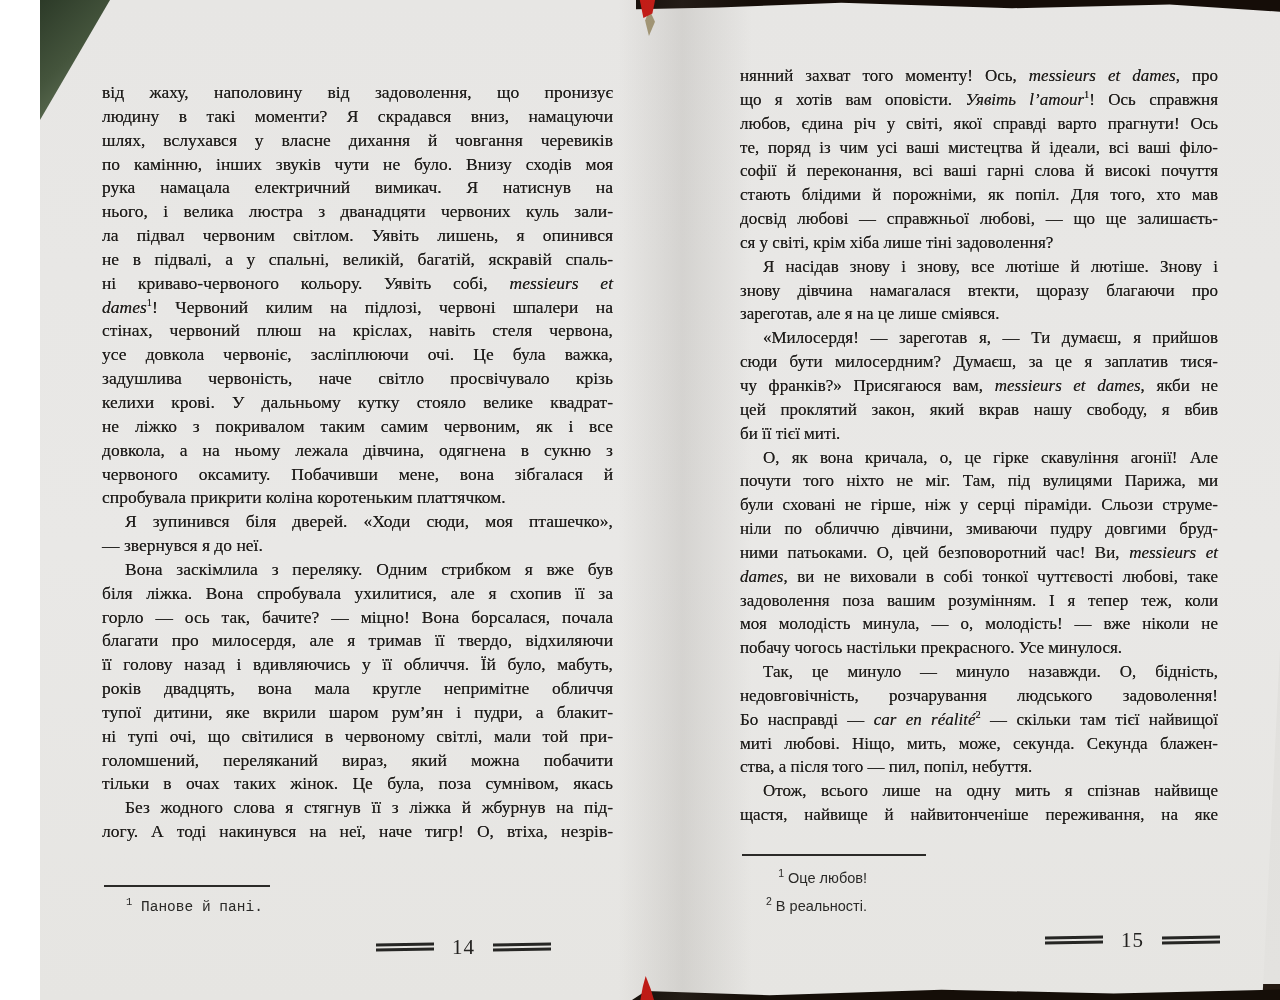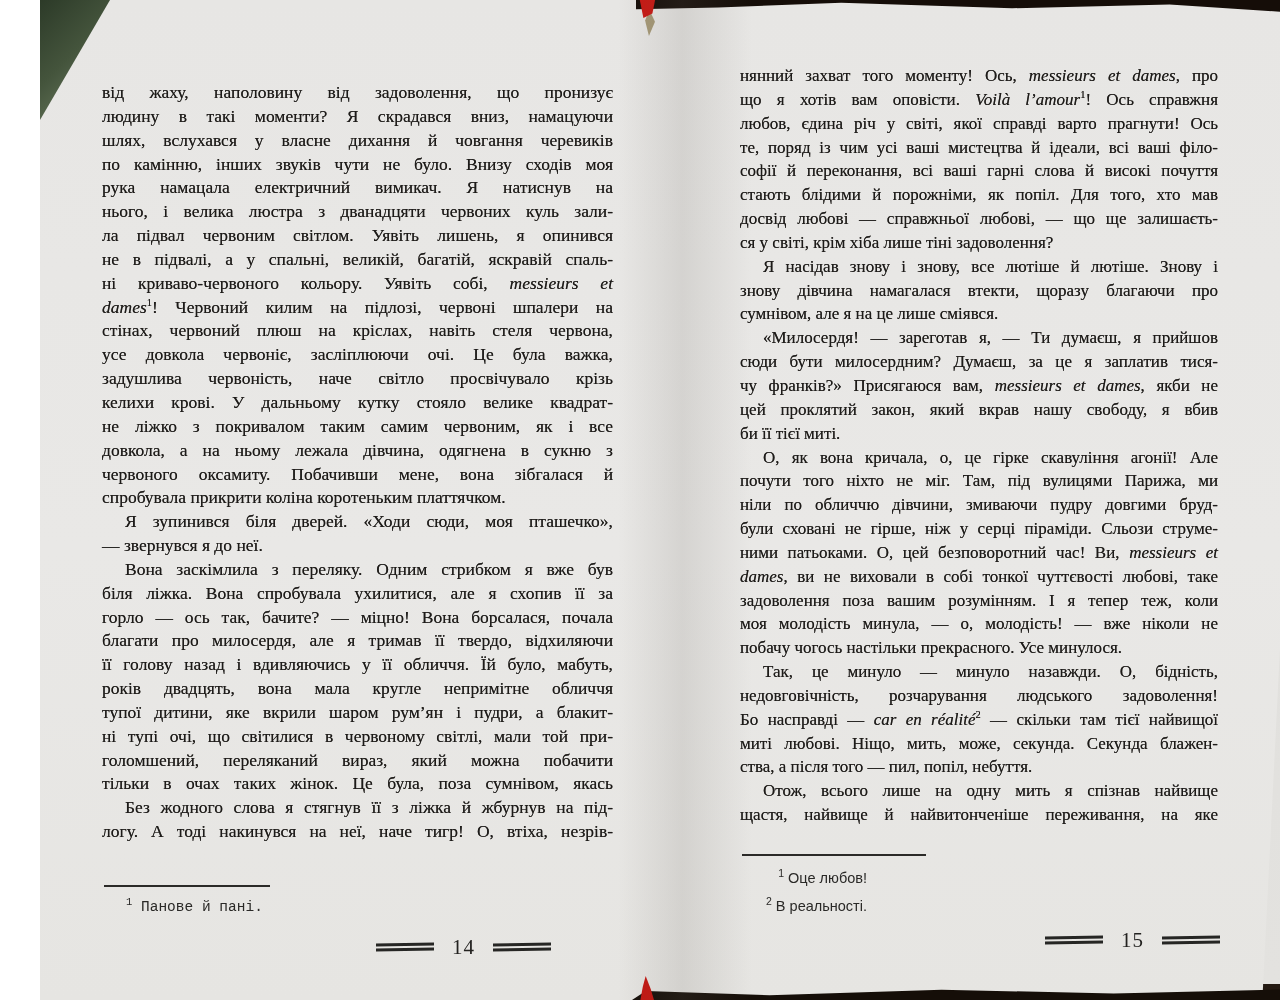--- a/index.html
+++ b/index.html
@@ -137,39 +137,39 @@
   <div class="fn-rule fn-rule-left"></div>
   <div class="footnotes fn-left">
       <div class="footnote"><sup>1</sup> Панове й пані.</div>
     </div>
   <div class="pagefooter pf-left">
     <span class="orn-dash"></span><span class="num">14</span><span class="orn-dash"></span>
   </div>
 
   <div class="textblock tb-right">
       <div class="line just">нянний захват того моменту! Ось, <em>messieurs et dames</em>, про</div>
-      <div class="line just">що я хотів вам оповісти. <em>Voilà l’amour</em><sup>1</sup>! Ось справжня</div>
+      <div class="line just">що я хотів вам оповісти. <em>Уявіть l’amour</em><sup>1</sup>! Ось справжня</div>
       <div class="line just">любов, єдина річ у світі, якої справді варто прагнути! Ось</div>
       <div class="line just">те, поряд із чим усі ваші мистецтва й ідеали, всі ваші філо-</div>
       <div class="line just">софії й переконання, всі ваші гарні слова й високі почуття</div>
       <div class="line just">стають блідими й порожніми, як попіл. Для того, хто мав</div>
       <div class="line just">досвід любові — справжньої любові, — що ще залишаєть-</div>
       <div class="line">ся у світі, крім хіба лише тіні задоволення?</div>
       <div class="line just ind">Я насідав знову і знову, все лютіше й лютіше. Знову і</div>
       <div class="line just">знову дівчина намагалася втекти, щоразу благаючи про</div>
-      <div class="line">сумнівом, але я на це лише сміявся.</div>
+      <div class="line">зареготав, але я на це лише сміявся.</div>
       <div class="line just ind">«Милосердя! — зареготав я, — Ти думаєш, я прийшов</div>
       <div class="line just">сюди бути милосердним? Думаєш, за це я заплатив тися-</div>
       <div class="line just">чу франків?» Присягаюся вам, <em>messieurs et dames</em>, якби не</div>
       <div class="line just">цей проклятий закон, який вкрав нашу свободу, я вбив</div>
       <div class="line">би її тієї миті.</div>
       <div class="line just ind">О, як вона кричала, о, це гірке скавуління агонії! Але</div>
       <div class="line just">почути того ніхто не міг. Там, під вулицями Парижа, ми</div>
+      <div class="line just">були сховані не гірше, ніж у серці піраміди. Сльози струме-</div>
       <div class="line just">ніли по обличчю дівчини, змиваючи пудру довгими бруд-</div>
-      <div class="line just">були сховані не гірше, ніж у серці піраміди. Сльози струме-</div>
       <div class="line just">ними патьоками. О, цей безповоротний час! Ви, <em>messieurs et</em></div>
       <div class="line just"><em>dames</em>, ви не виховали в собі тонкої чуттєвості любові, таке</div>
       <div class="line just">задоволення поза вашим розумінням. І я тепер теж, коли</div>
       <div class="line just">моя молодість минула, — о, молодість! — вже ніколи не</div>
       <div class="line">побачу чогось настільки прекрасного. Усе минулося.</div>
       <div class="line just ind">Так, це минуло — минуло назавжди. О, бідність,</div>
       <div class="line just">недовговічність, розчарування людського задоволення!</div>
       <div class="line just">Бо насправді — <em>car en réalité</em><sup>2</sup> — скільки там тієї найвищої</div>
       <div class="line just">миті любові. Ніщо, мить, може, секунда. Секунда блажен-</div>
       <div class="line">ства, а після того — пил, попіл, небуття.</div>

